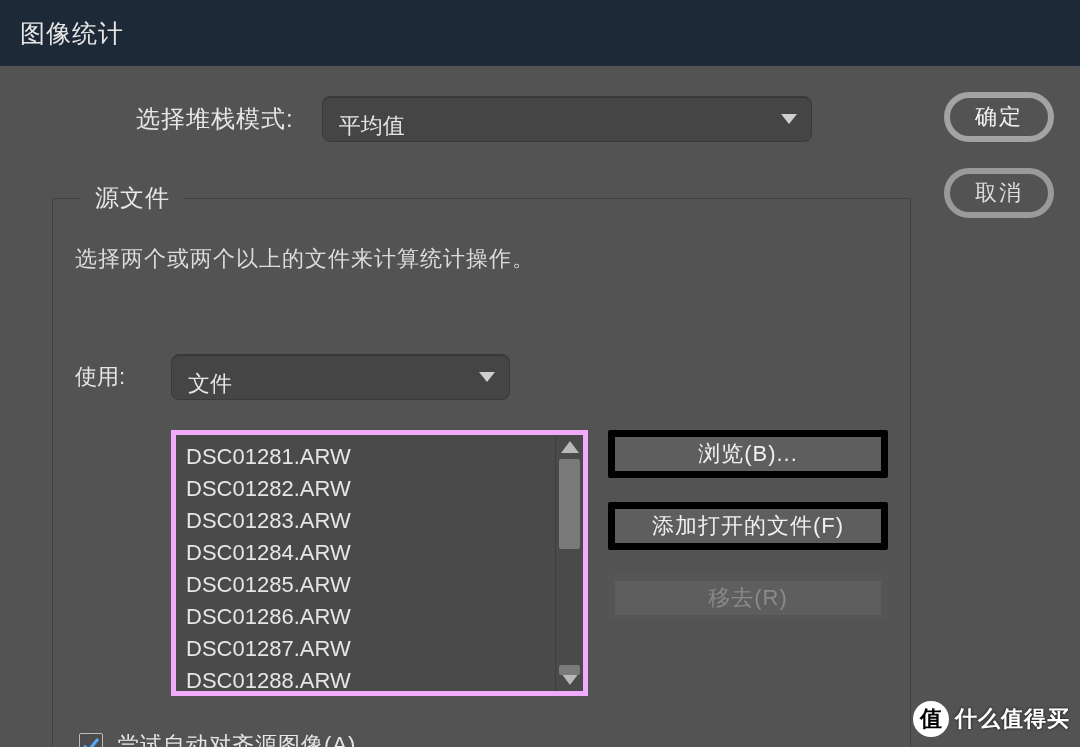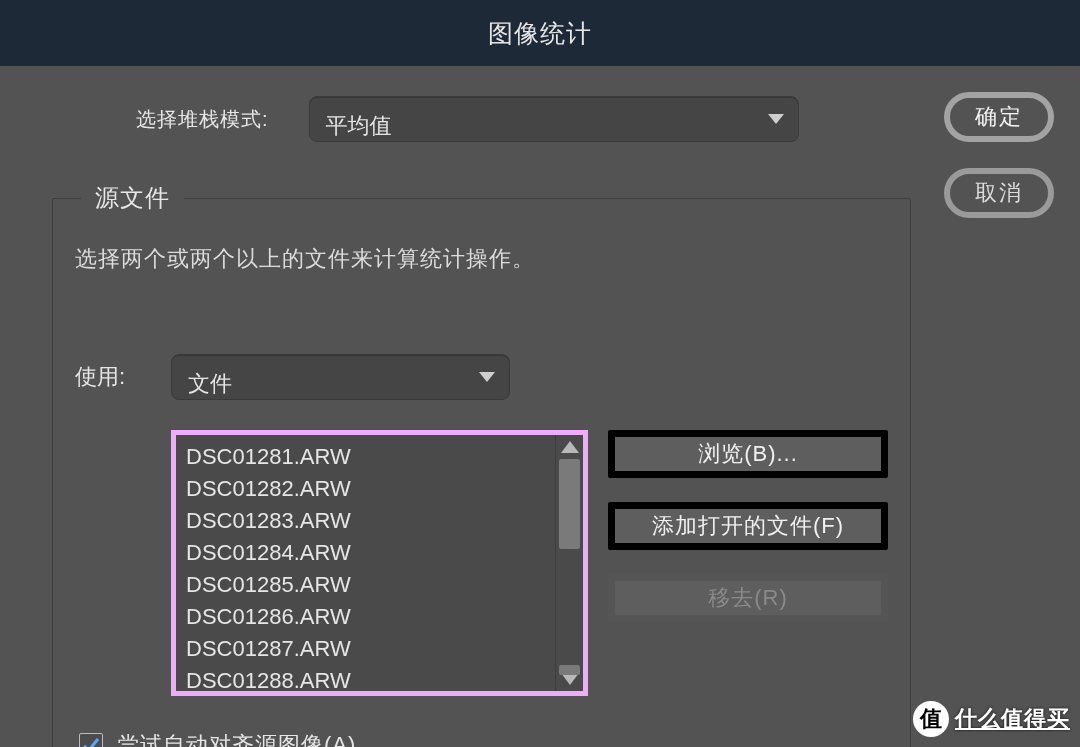--- a/index.html
+++ b/index.html
@@ -8,40 +8,39 @@
 
   .title-bar {
     background: #1d2936;
     height: 66px;
     display: flex;
     align-items: center;
     padding: 0 20px;
     font-size: 25px;
     color: #e6e6e6;
     letter-spacing: 1px;
-    justify-content: center;
   }
 
   .content {
     position: relative;
     padding: 30px 26px 30px 26px;
     height: calc(747px - 66px);
   }
 
   .row-top {
     display: flex;
     align-items: center;
     margin-left: 110px;
     margin-bottom: 40px;
   }
 
   .label-stack {
-    font-size: 20px;
-    color: #e6e6e6;
-    margin-right: 40px;
+    font-size: 24px;
+    color: #e6e6e6;
+    margin-right: 28px;
     letter-spacing: 1px;
   }
 
   .select {
     position: relative;
     height: 46px;
     background: #454545;
     border: 1px solid #3a3a3a;
     border-radius: 8px;
     display: flex;
@@ -260,21 +259,20 @@
     width: 36px; height: 36px; border-radius: 50%;
     background: #fff; color:#000; font-weight: bold;
     font-size: 22px;
     display:flex; align-items:center; justify-content:center;
   }
   .watermark .wm-text {
     font-size: 22px;
     font-weight: 600;
     letter-spacing: 1px;
     text-shadow: 0 0 3px rgba(0,0,0,.8);
-    text-decoration: underline;
   }
 </style>
 </head>
 <body>
 
 <div class="title-bar">
   <span>图像统计</span>
 </div>
 
 <div class="content">

